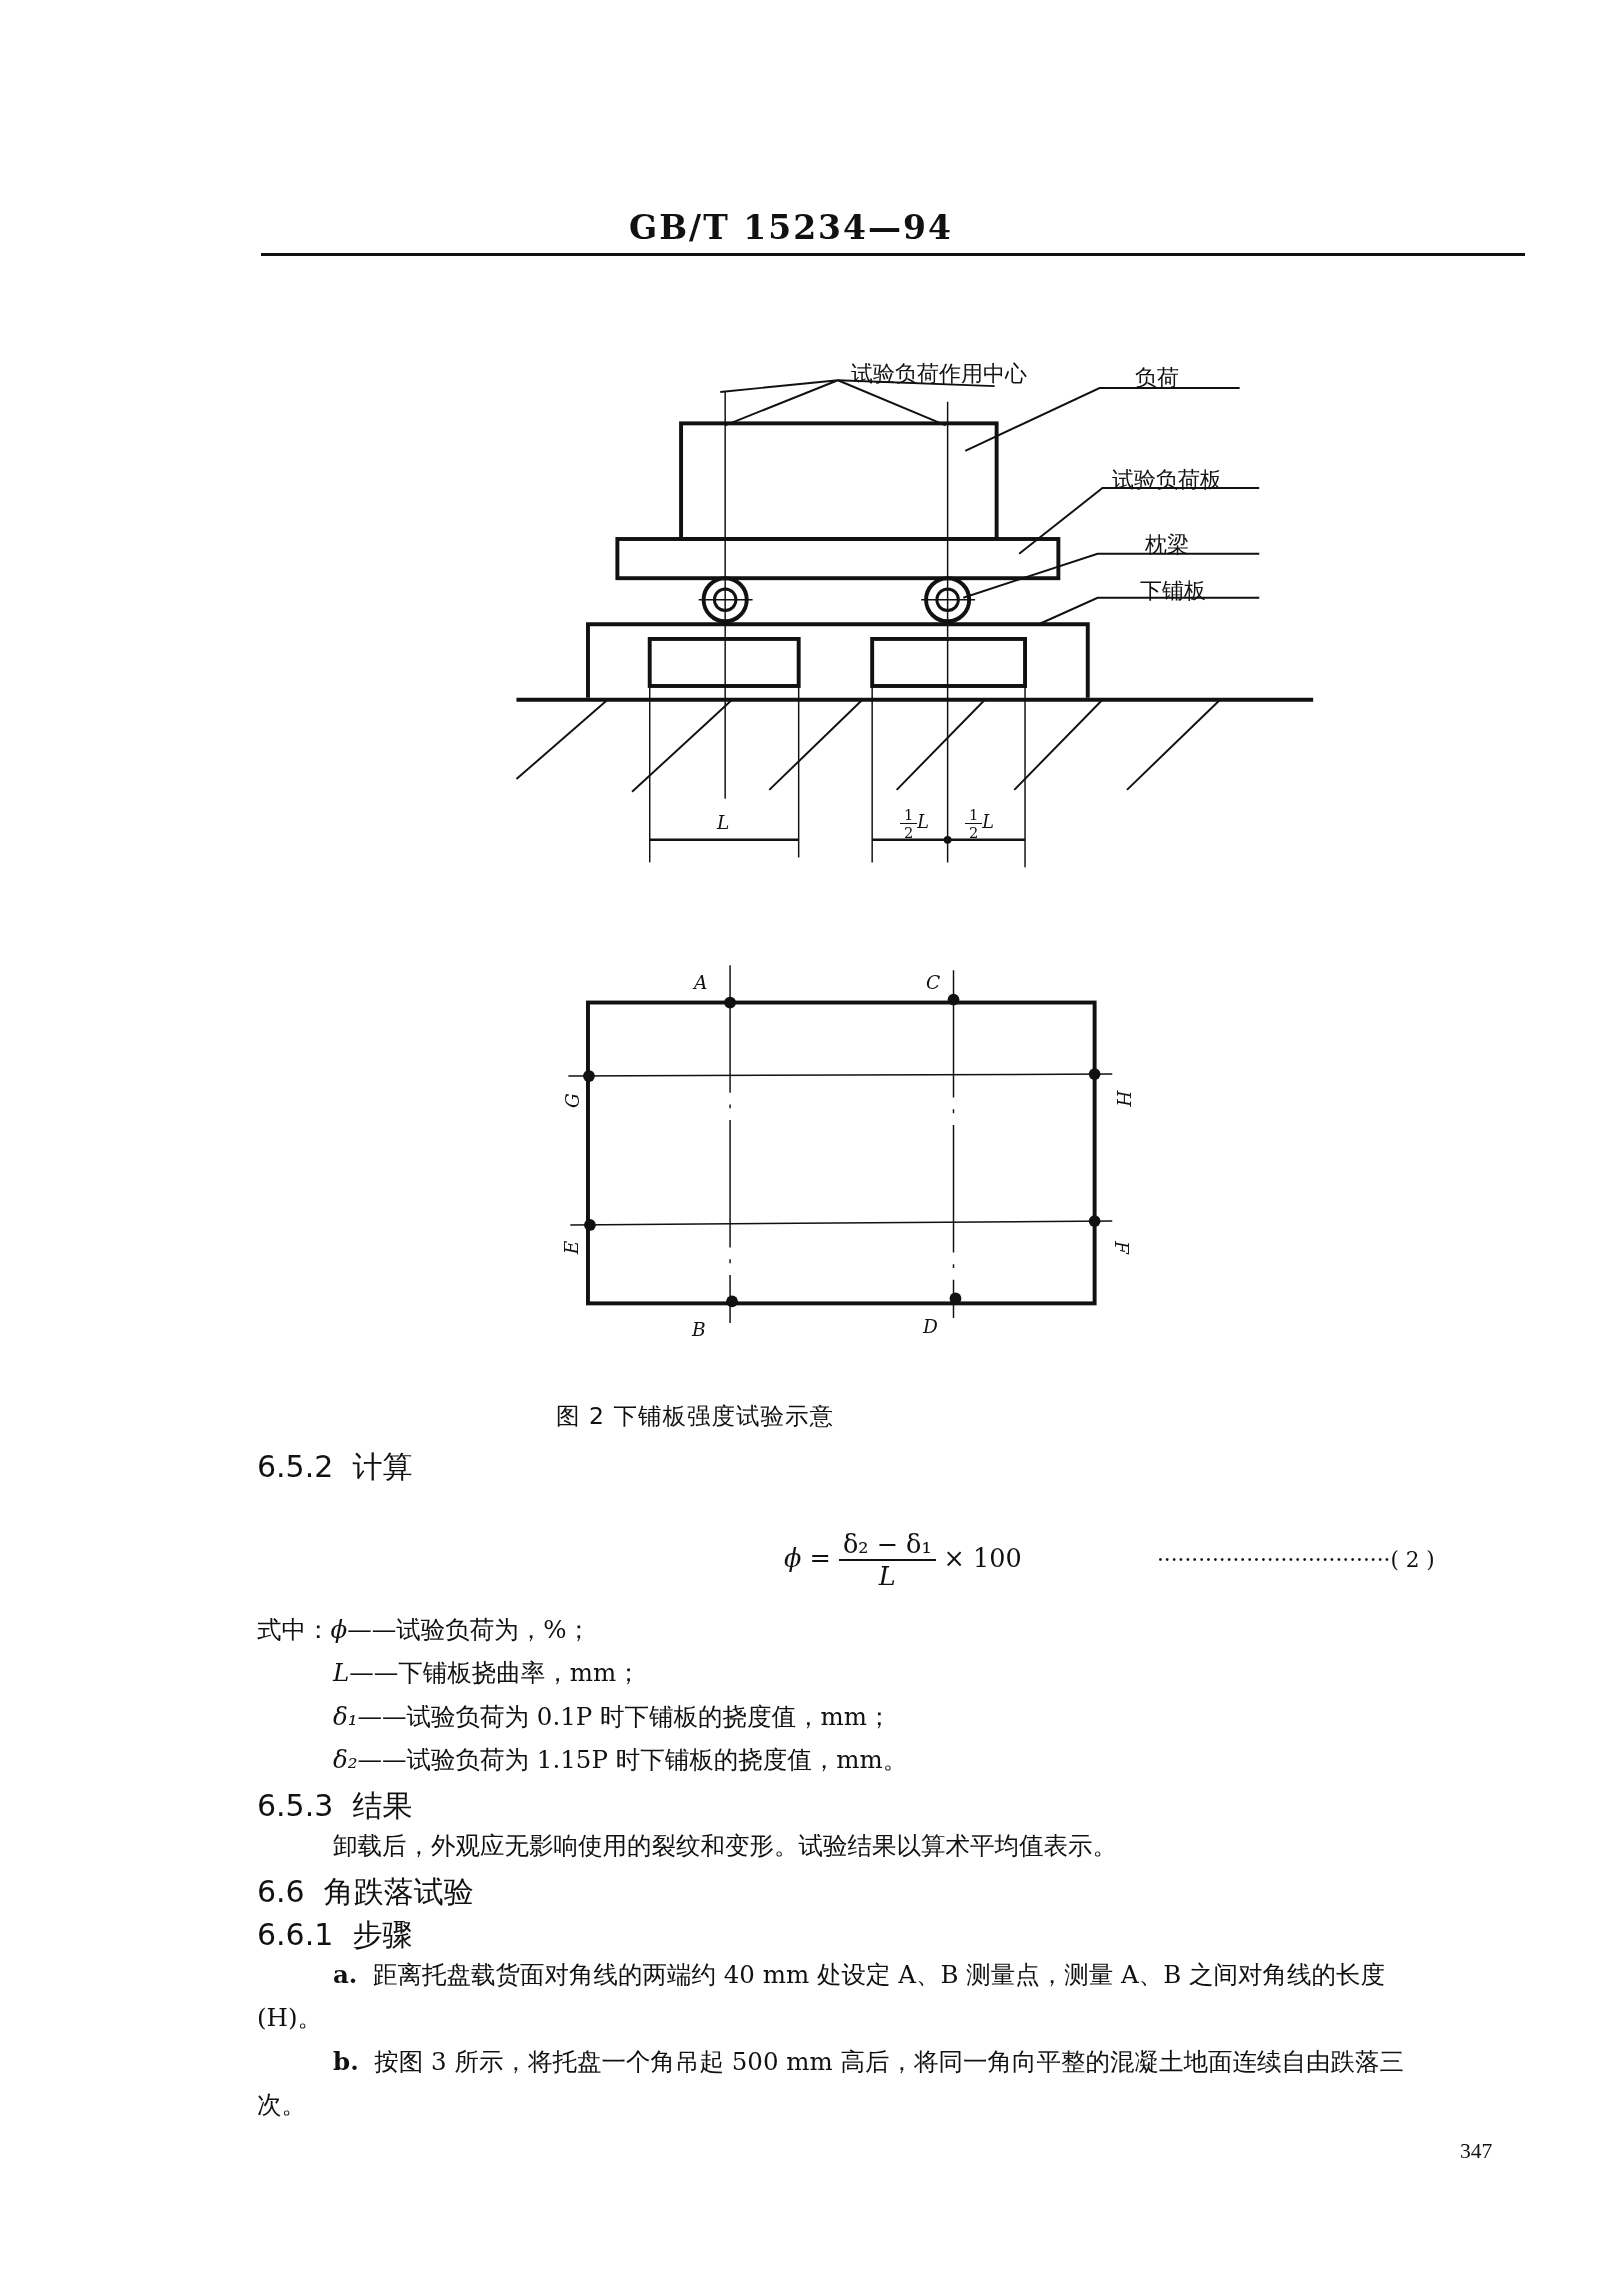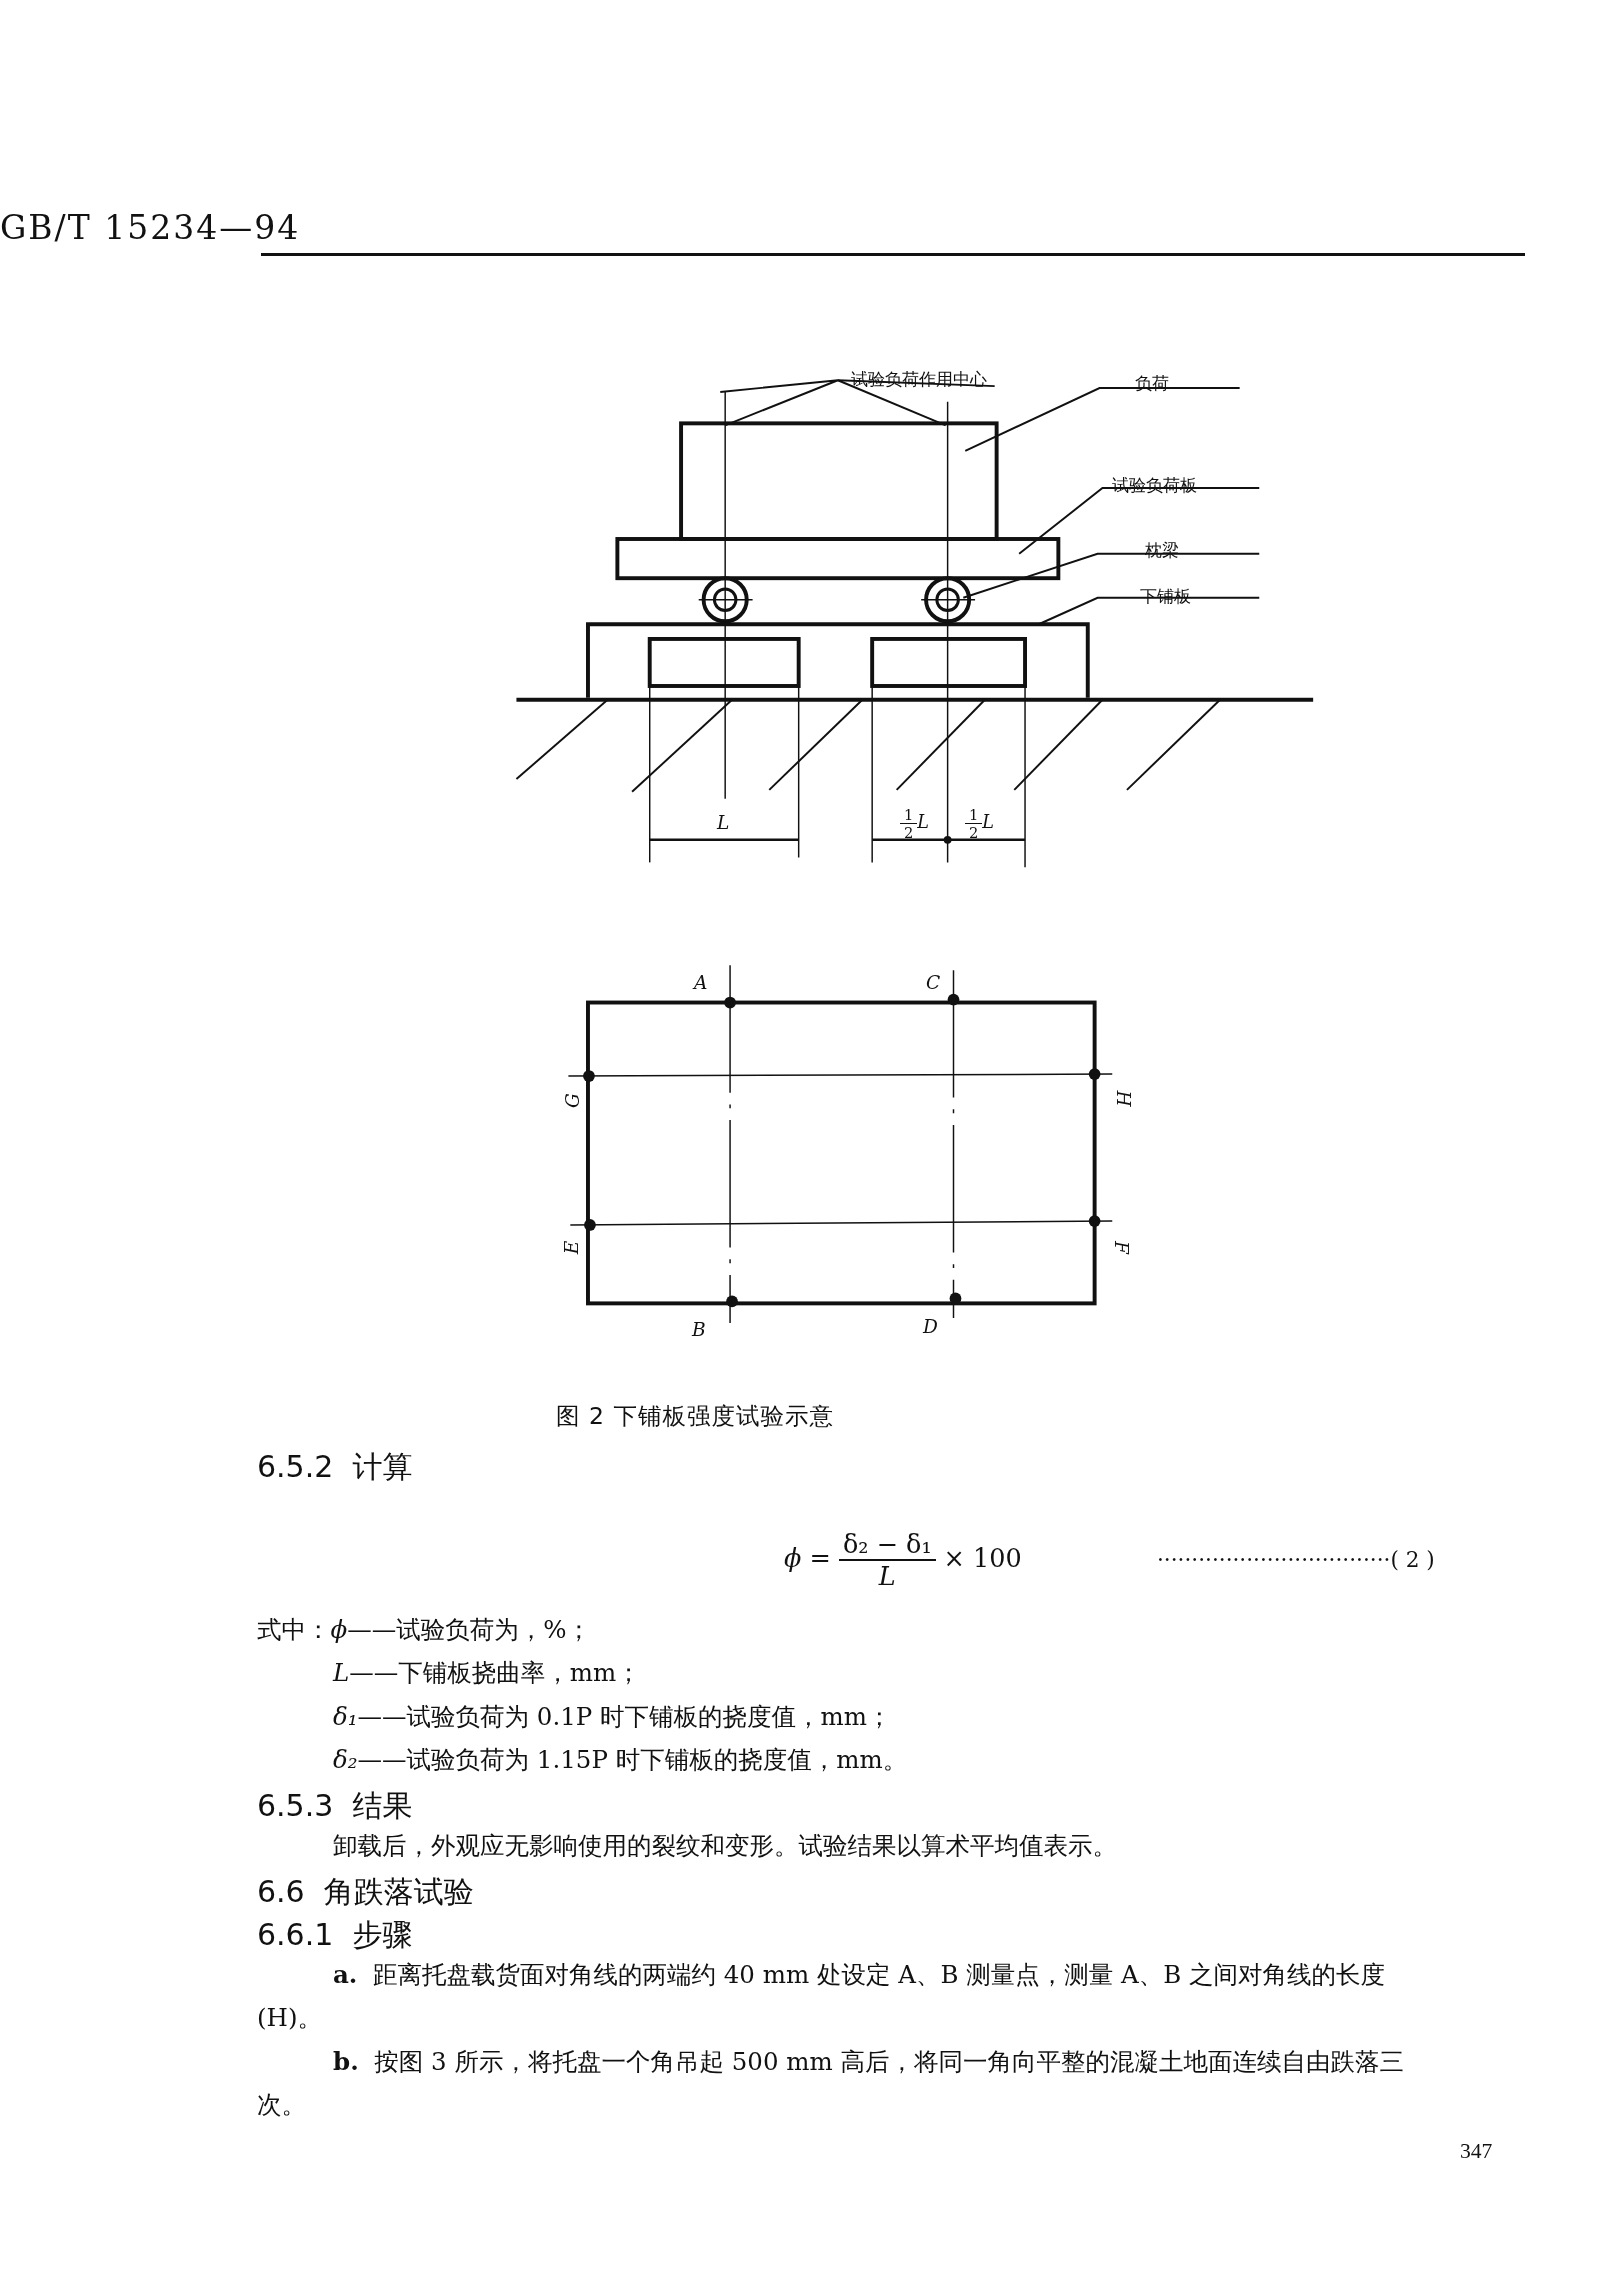--- a/index.html
+++ b/index.html
@@ -1,21 +1,21 @@
 <!DOCTYPE html>
 <html><head>
 <meta charset="utf-8">
 <style>
   html, body { margin: 0; padding: 0; background: #ffffff; }
   body { width: 1614px; height: 2290px; position: relative; overflow: hidden;
          font-family: "DejaVu Serif", "Liberation Serif", serif; color: #111111; }
   .abs { position: absolute; }
-  .header-title { left: 0; width: 1582px; top: 208px; text-align: left; font-size: 33px; font-weight: normal; letter-spacing: 2px; }
+  .header-title { left: 0; width: 1582px; top: 208px; text-align: center; font-size: 33px; font-weight: bold; letter-spacing: 2px; }
   .header-rule { left: 261px; top: 253px; width: 1264px; height: 2.9px; background: #111; }
-  .fig-label { font-size: 17px; font-family: "DejaVu Sans", sans-serif; margin-top: 9px; }
+  .fig-label { font-size: 22px; font-family: "DejaVu Sans", sans-serif; }
   .pt-label { font-size: 18.6px; font-style: italic; font-family: "DejaVu Serif", serif; }
   .caption { left: 0; width: 1390px; top: 1400px; text-align: center; font-size: 23.5px; font-family: "DejaVu Sans", sans-serif; letter-spacing: 1px; }
   .sec { font-family: "DejaVu Sans", sans-serif; font-size: 30px; }
   .body-text { font-family: "DejaVu Serif", serif; font-size: 24.5px; }
   .formula { font-size: 25.5px; font-family: "DejaVu Serif", serif; }
   .frac { display: inline-block; vertical-align: middle; text-align: center; }
   .frac .num { display: block; border-bottom: 2px solid #111; padding: 0 3.9px; }
   .frac .den { display: block; font-style: italic; }
   i { font-style: italic; }
 </style>

